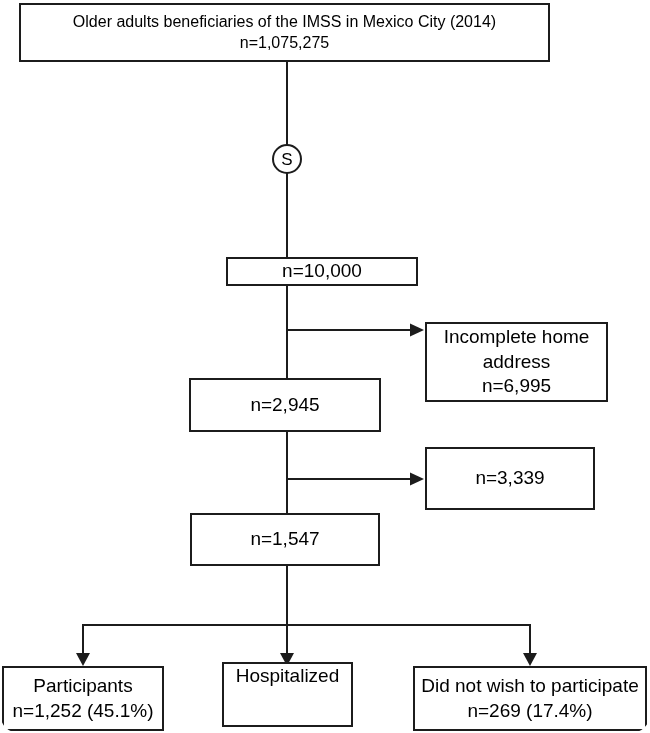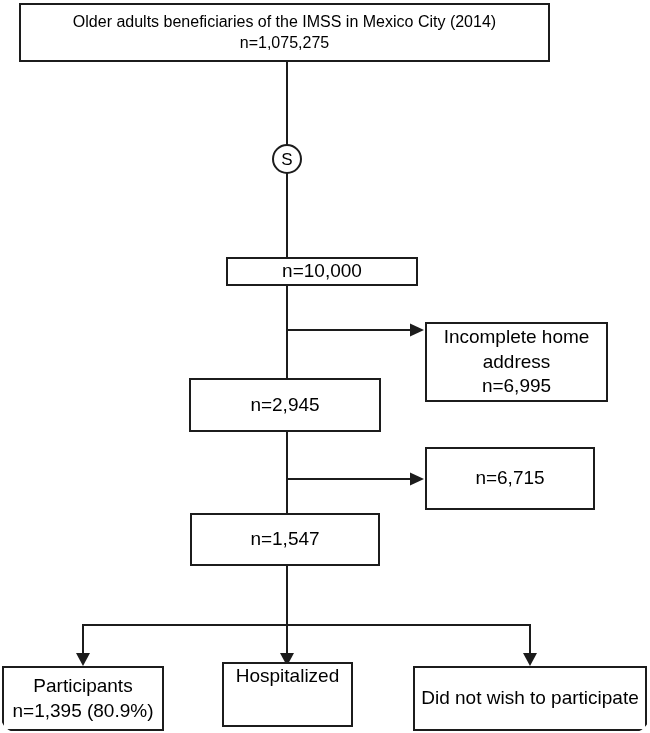--- a/index.html
+++ b/index.html
@@ -115,33 +115,34 @@
   <div class="node incomplete mid-font">
     <span>Incomplete home address</span>
     <span>n=6,995</span>
   </div>
 
   <div class="node invitation mid-font">
     <span>n=2,945</span>
   </div>
 
   <div class="node locate mid-font">
-    <span>n=6,715</span>
+    <span>n=3,339</span>
   </div>
 
   <div class="node contacted mid-font">
     <span>n=1,547</span>
   </div>
 
   <div class="node participants mid-font">
     <span>Participants</span>
-    <span>n=1,395 (80.9%)</span>
+    <span>n=1,252 (45.1%)</span>
   </div>
 
   <div class="node hospitalized mid-font">
     <span>Hospitalized</span>
   </div>
 
   <div class="node declined mid-font">
     <span>Did not wish to participate</span>
+    <span>n=269 (17.4%)</span>
   </div>
 
 </div>
 
 </body></html>

